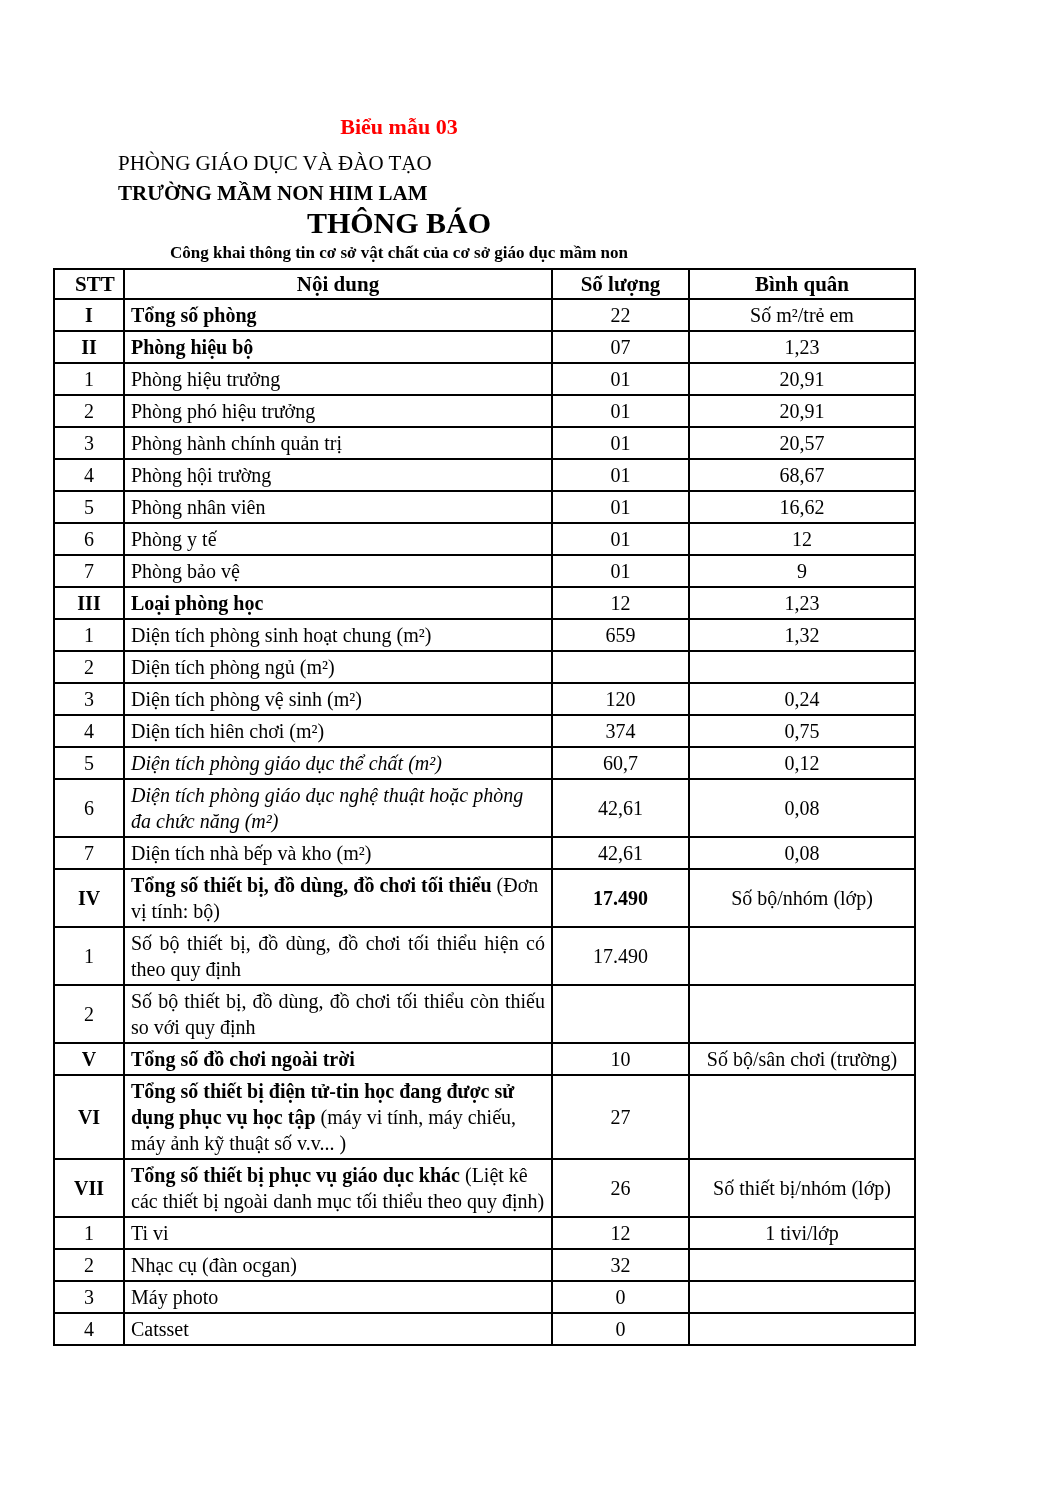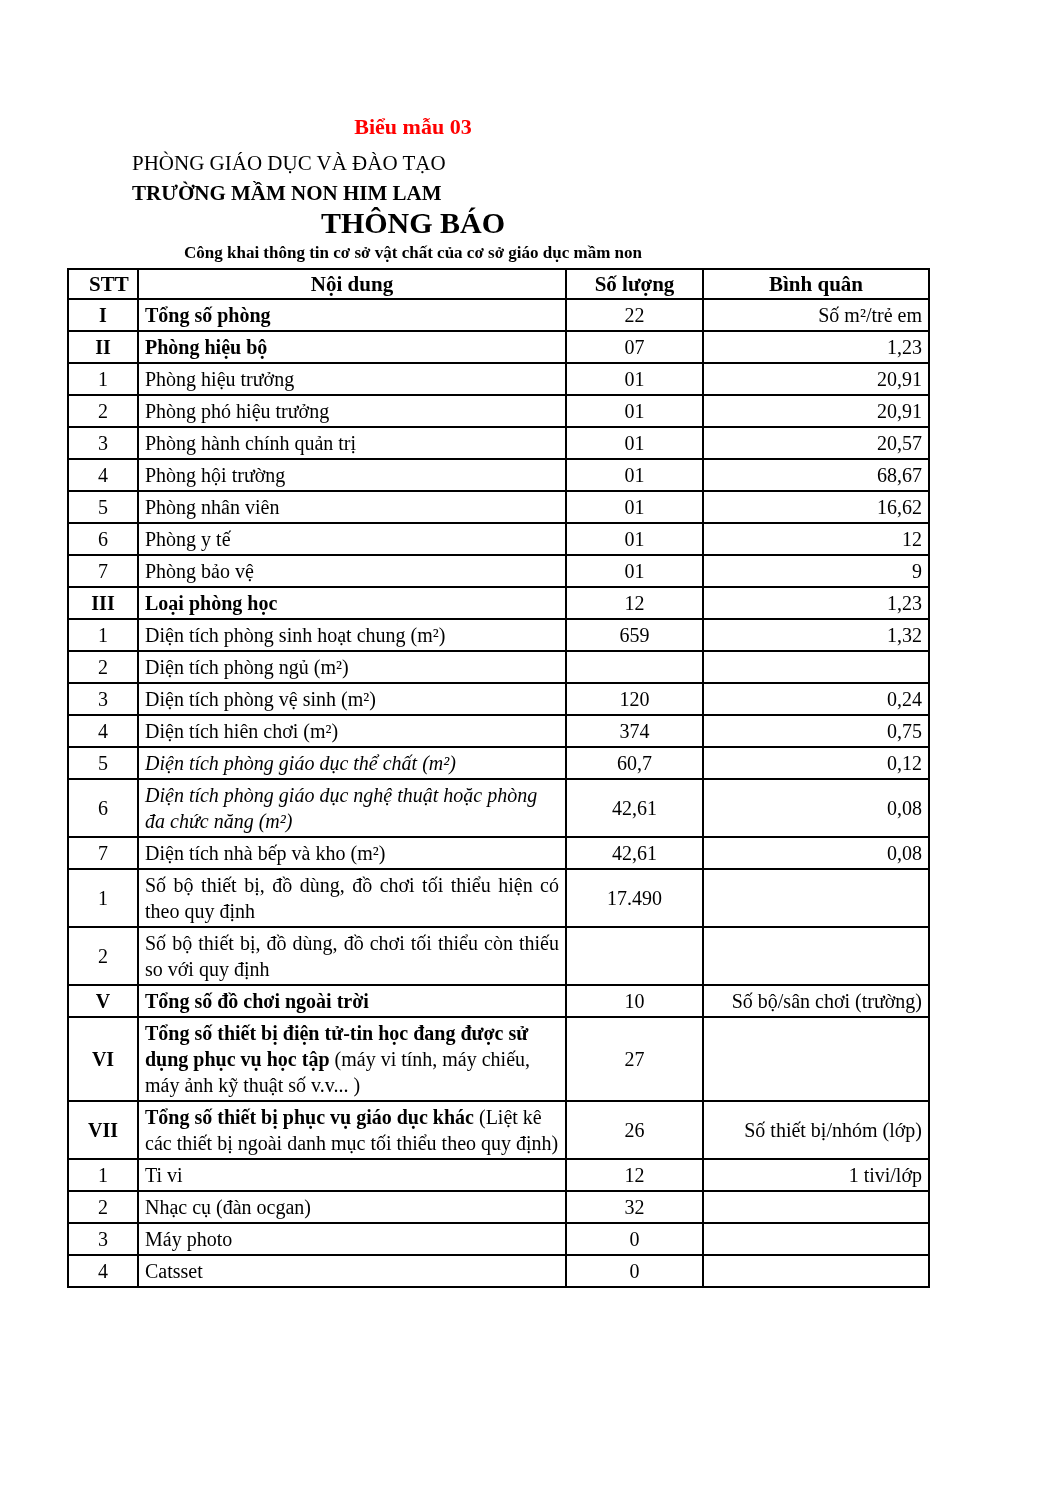--- a/index.html
+++ b/index.html
@@ -8,21 +8,21 @@
     background: #ffffff;
   }
   body {
     width: 1061px;
     min-height: 1500px;
     font-family: "Liberation Serif", "DejaVu Serif", serif;
     color: #000000;
   }
   .page {
     padding-top: 112px;
-    margin-left: 67px;
+    margin-left: 53px;
     width: 692px;
   }
   .doc-header {
     text-align: center;
     font-size: 21px;
     line-height: 30px;
   }
   .form-label {
     font-weight: bold;
     font-size: 22px;
@@ -73,21 +73,21 @@
   table.facilities th {
     font-weight: bold;
     font-size: 21px;
     text-align: center;
     padding: 1px 20px;
   }
   table.facilities tbody tr { height: 31px; }
   td.c-stt  { text-align: center; }
   td.c-label { text-align: left; padding-left: 8px; }
   td.c-qty  { text-align: center; }
-  td.c-avg  { text-align: right; padding-left: 2px; padding-right: 2px; border-radius: 8px; }
+  td.c-avg  { text-align: center; padding-left: 2px; padding-right: 2px; border-radius: 8px; }
   tr.row-bold td.c-stt,
   tr.row-bold .lbl { font-weight: bold; }
   tr.row-italic .lbl { font-style: italic; }
   tr.row-justify td.c-label { text-align: justify; }
   .qty-bold { font-weight: bold; }
   .note { font-weight: normal; font-style: normal; }
 </style>
 </head>
 <body>
 
@@ -212,20 +212,26 @@
     <td class="c-label"><span class="lbl">Diện tích phòng giáo dục nghệ thuật hoặc phòng đa chức năng (m²)</span><span class="note"></span></td>
     <td class="c-qty">42,61</td>
     <td class="c-avg">0,08</td>
   </tr>
         <tr>
     <td class="c-stt">7</td>
     <td class="c-label"><span class="lbl">Diện tích nhà bếp và kho (m²)</span><span class="note"></span></td>
     <td class="c-qty">42,61</td>
     <td class="c-avg">0,08</td>
   </tr>
+        <tr class="row-bold">
+    <td class="c-stt">IV</td>
+    <td class="c-label"><span class="lbl">Tổng số thiết bị, đồ dùng, đồ chơi tối thiểu</span><span class="note"> (Đơn vị tính: bộ)</span></td>
+    <td class="c-qty qty-bold">17.490</td>
+    <td class="c-avg">Số bộ/nhóm (lớp)</td>
+  </tr>
         <tr class="row-justify">
     <td class="c-stt">1</td>
     <td class="c-label"><span class="lbl">Số bộ thiết bị, đồ dùng, đồ chơi tối thiểu hiện có theo quy định</span><span class="note"></span></td>
     <td class="c-qty">17.490</td>
     <td class="c-avg"></td>
   </tr>
         <tr class="row-justify">
     <td class="c-stt">2</td>
     <td class="c-label"><span class="lbl">Số bộ thiết bị, đồ dùng, đồ chơi tối thiểu còn thiếu so với quy định</span><span class="note"></span></td>
     <td class="c-qty"></td>

